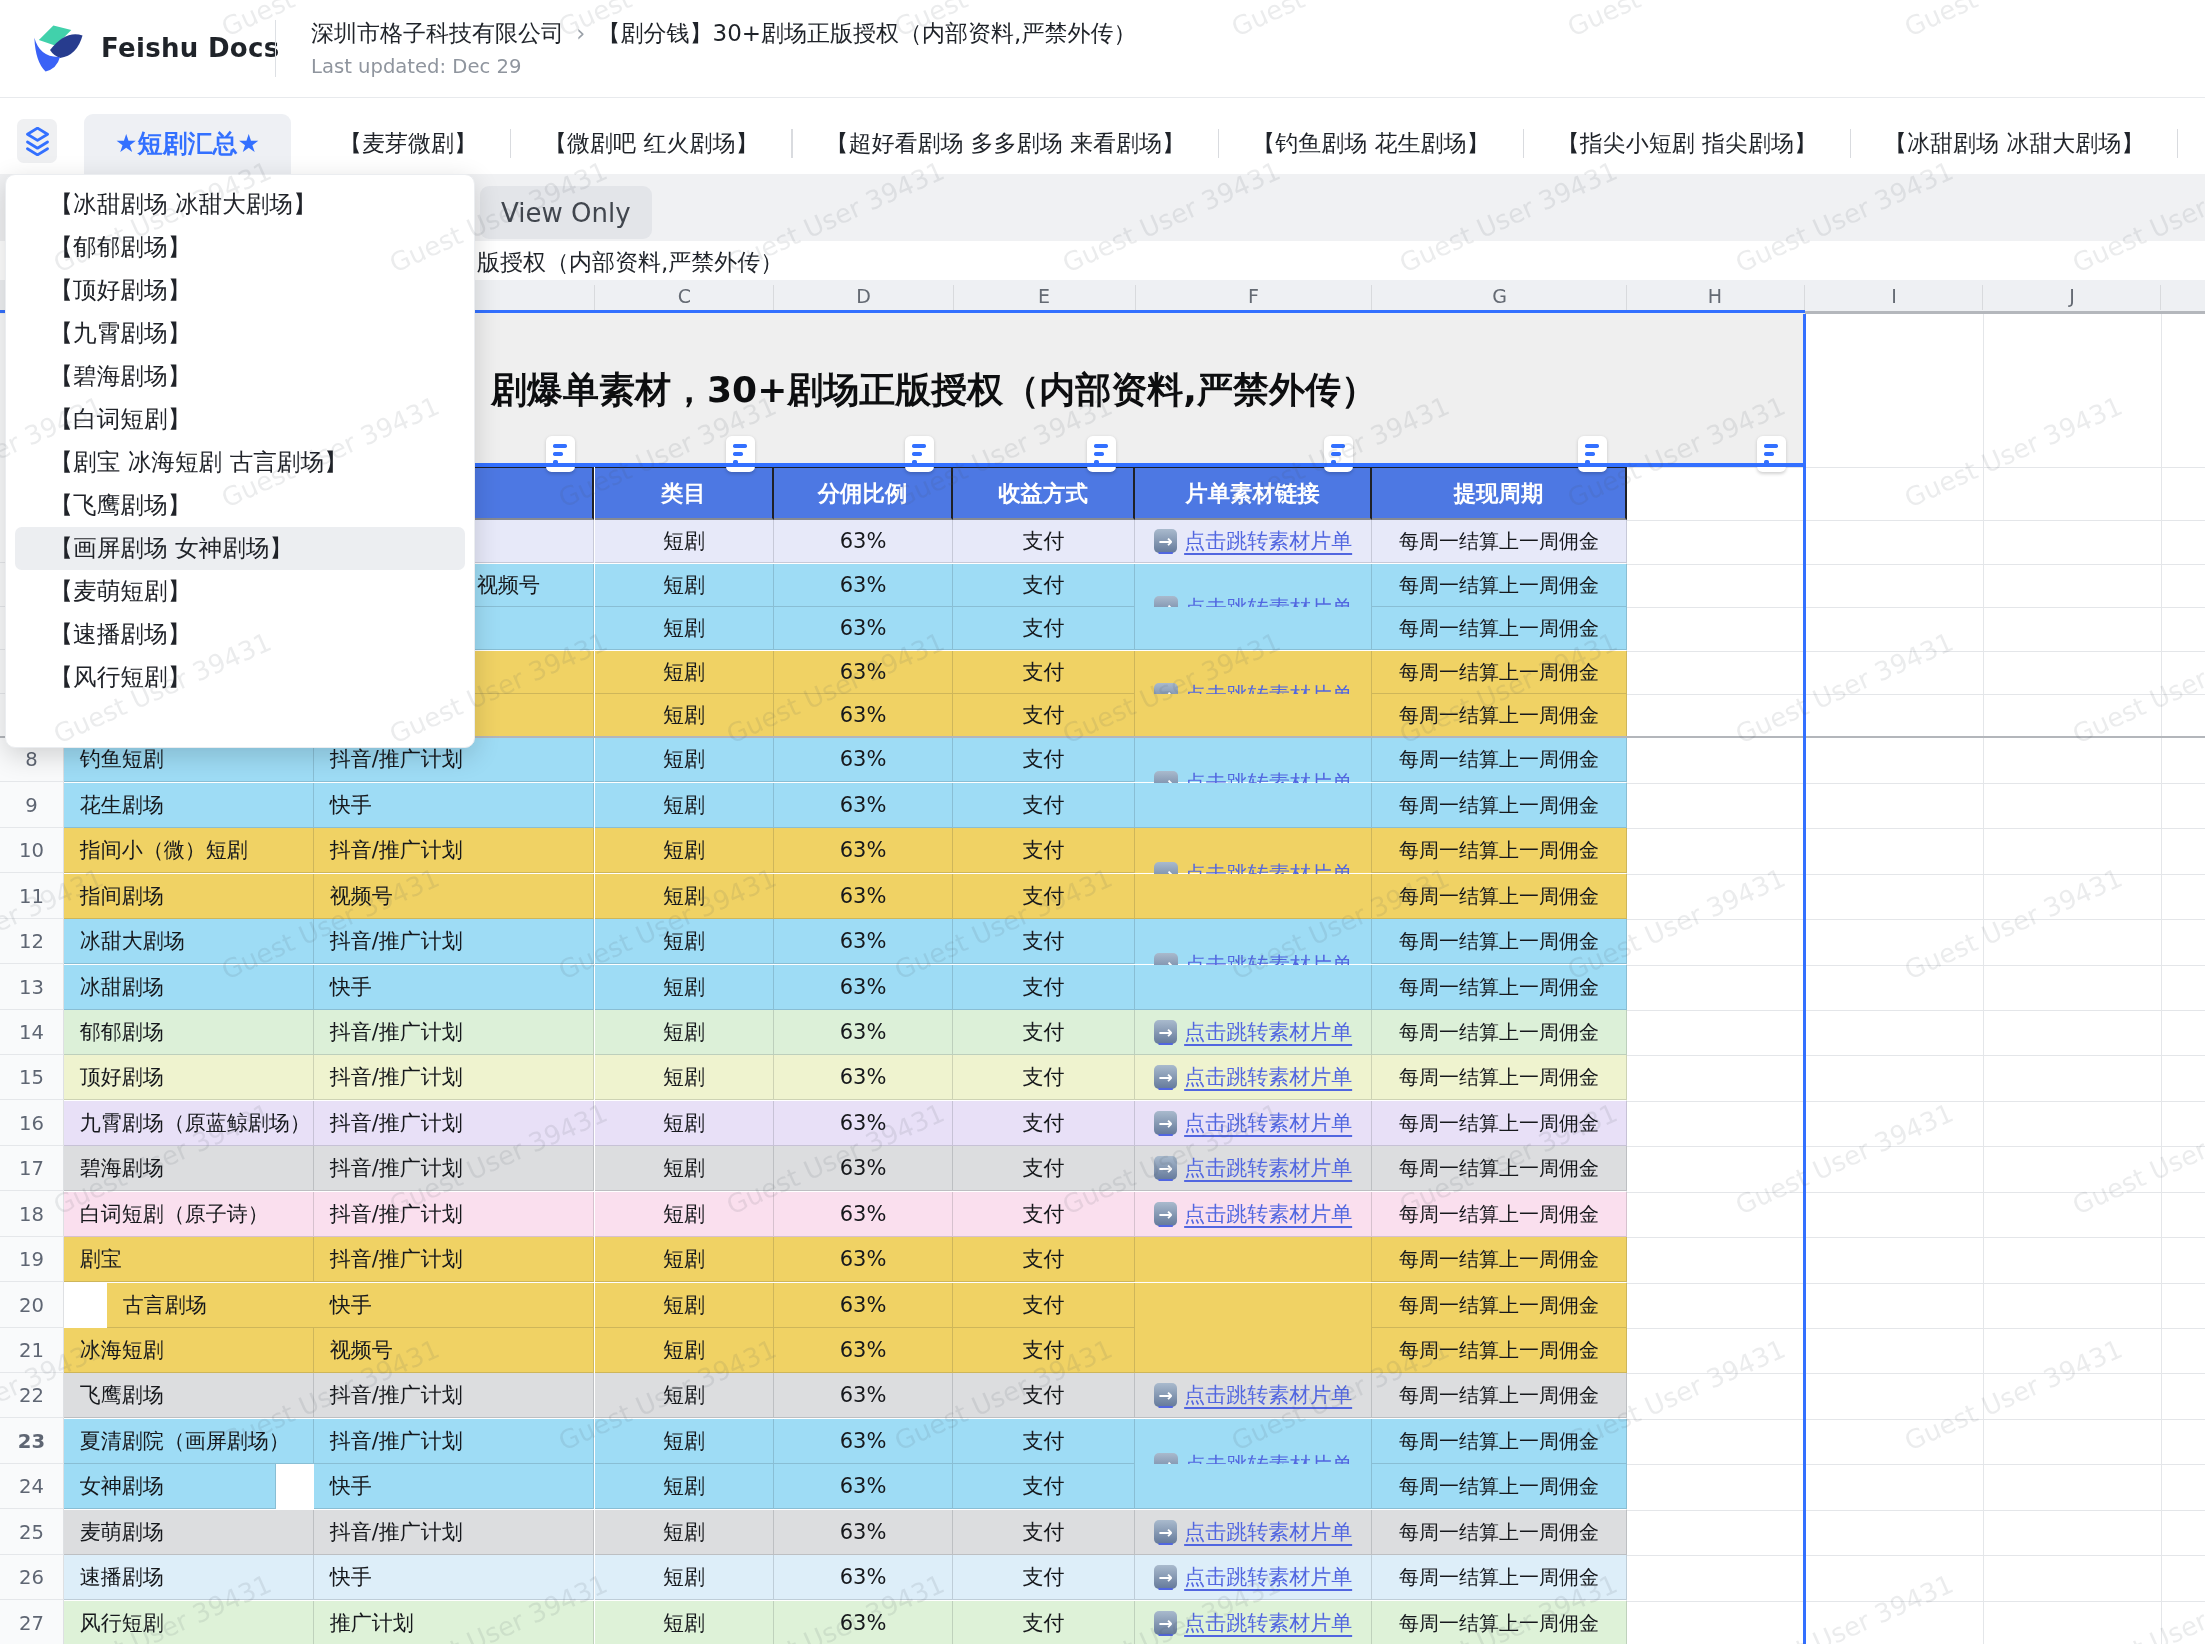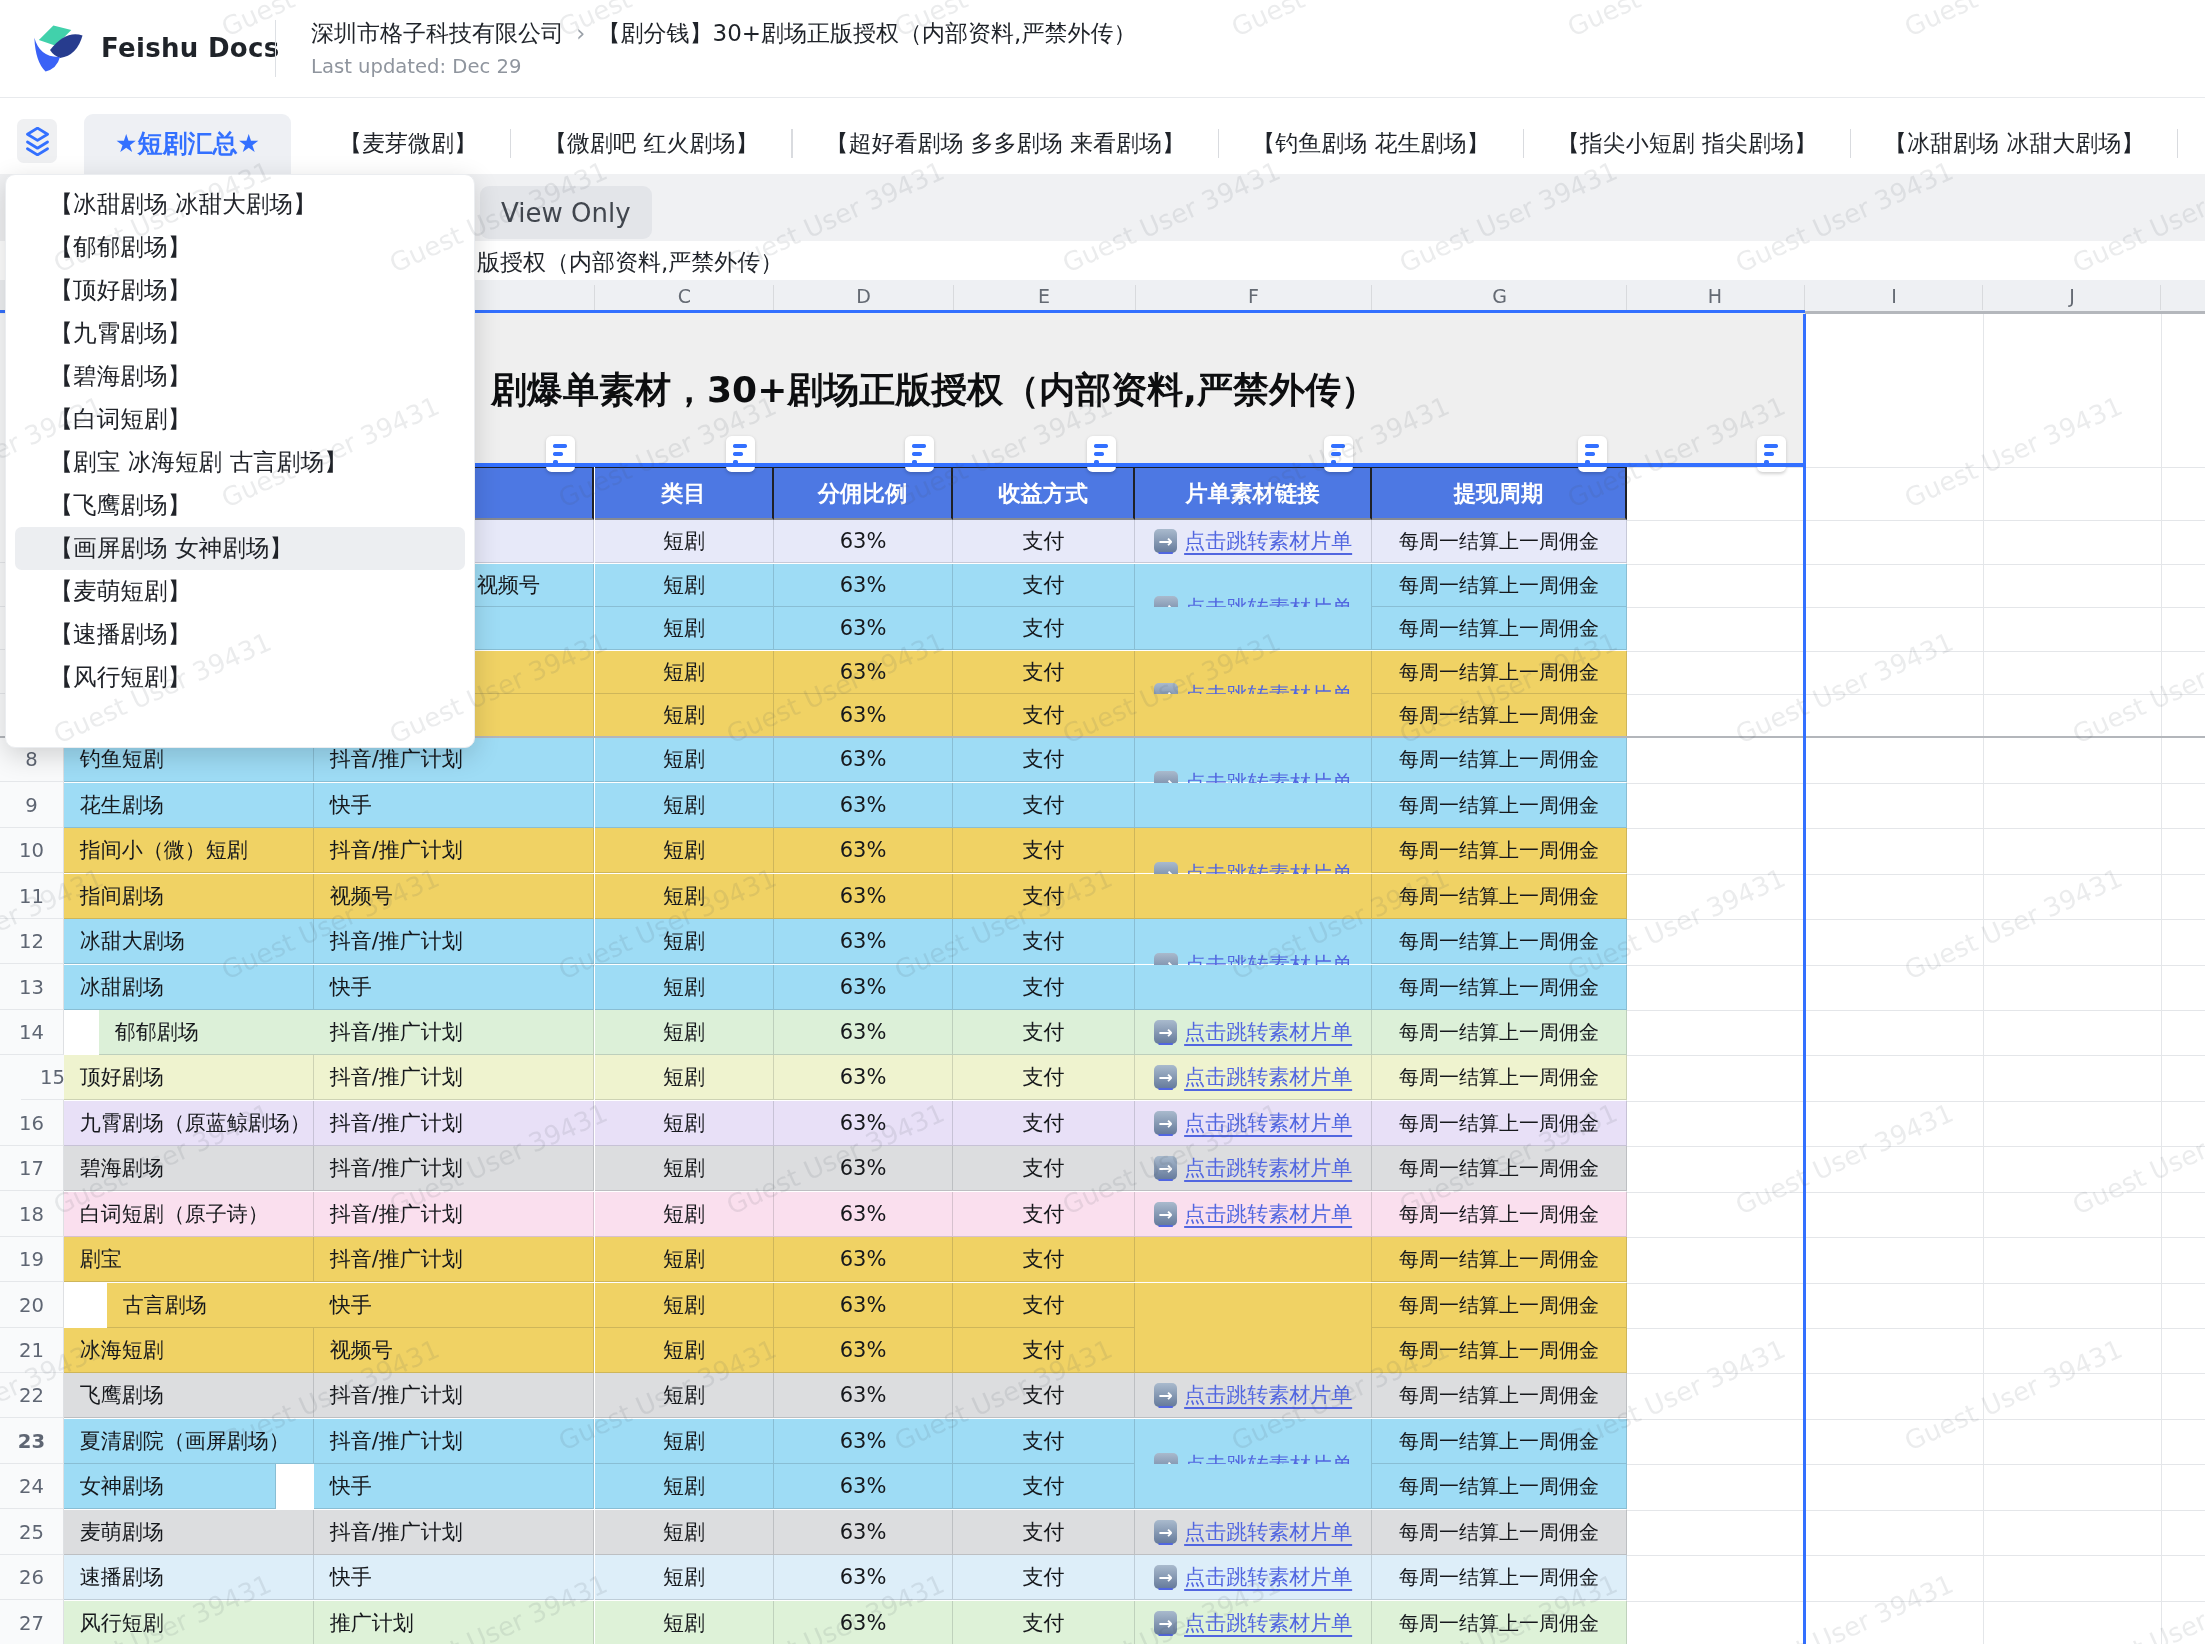--- a/index.html
+++ b/index.html
@@ -300,33 +300,33 @@
     </div>
     <div class="gutter-cell" style="top: 651px; height: 45px;">13</div>
     <div class="cell c-left" style="left: 64px; top: 651px; width: 250px; height: 45px; background: rgb(158, 220, 245);">冰甜剧场</div>
     <div class="cell c-left" style="left: 314px; top: 651px; width: 280px; height: 45px; background: rgb(158, 220, 245);">快手</div>
     <div class="cell c-center" style="left: 595px; top: 651px; width: 179px; height: 45px; background: rgb(158, 220, 245);">短剧</div>
     <div class="cell c-center" style="left: 774px; top: 651px; width: 179px; height: 45px; background: rgb(158, 220, 245);">63%</div>
     <div class="cell c-center" style="left: 953px; top: 651px; width: 182px; height: 45px; background: rgb(158, 220, 245);">支付</div>
     <div class="cell c-center" style="left: 1135px; top: 651px; width: 237px; height: 45px; background: rgb(158, 220, 245); justify-content: center;"></div>
     <div class="cell c-center" style="left: 1372px; top: 651px; width: 255px; height: 45px; background: rgb(158, 220, 245); font-size: 20px;">每周一结算上一周佣金</div>
     <div class="gutter-cell" style="top: 696px; height: 45px;">14</div>
-    <div class="cell c-left" style="left: 64px; top: 696px; width: 250px; height: 45px; background: rgb(220, 240, 216); margin-left: 35px;">郁郁剧场</div>
+    <div class="cell c-left" style="left: 64px; top: 696px; width: 250px; height: 45px; background: rgb(220, 240, 216);">郁郁剧场</div>
     <div class="cell c-left" style="left: 314px; top: 696px; width: 280px; height: 45px; background: rgb(220, 240, 216);">抖音/推广计划</div>
     <div class="cell c-center" style="left: 595px; top: 696px; width: 179px; height: 45px; background: rgb(220, 240, 216);">短剧</div>
     <div class="cell c-center" style="left: 774px; top: 696px; width: 179px; height: 45px; background: rgb(220, 240, 216);">63%</div>
     <div class="cell c-center" style="left: 953px; top: 696px; width: 182px; height: 45px; background: rgb(220, 240, 216);">支付</div>
     <div class="cell c-center" style="left: 1135px; top: 696px; width: 237px; height: 45px; background: rgb(220, 240, 216); justify-content: center;">
       <span class="slink">
         <span class="arrow-ic">→</span>
         <span>点击跳转素材片单</span>
       </span>
     </div>
     <div class="cell c-center" style="left: 1372px; top: 696px; width: 255px; height: 45px; background: rgb(220, 240, 216); font-size: 20px;">每周一结算上一周佣金</div>
-    <div class="gutter-cell" style="top: 741px; height: 45px; margin-left: 21px;">15</div>
+    <div class="gutter-cell" style="top: 741px; height: 45px;">15</div>
     <div class="cell c-left" style="left: 64px; top: 741px; width: 250px; height: 45px; background: rgb(239, 243, 207);">顶好剧场</div>
     <div class="cell c-left" style="left: 314px; top: 741px; width: 280px; height: 45px; background: rgb(239, 243, 207);">抖音/推广计划</div>
     <div class="cell c-center" style="left: 595px; top: 741px; width: 179px; height: 45px; background: rgb(239, 243, 207);">短剧</div>
     <div class="cell c-center" style="left: 774px; top: 741px; width: 179px; height: 45px; background: rgb(239, 243, 207);">63%</div>
     <div class="cell c-center" style="left: 953px; top: 741px; width: 182px; height: 45px; background: rgb(239, 243, 207);">支付</div>
     <div class="cell c-center" style="left: 1135px; top: 741px; width: 237px; height: 45px; background: rgb(239, 243, 207); justify-content: center;">
       <span class="slink">
         <span class="arrow-ic">→</span>
         <span>点击跳转素材片单</span>
       </span>

